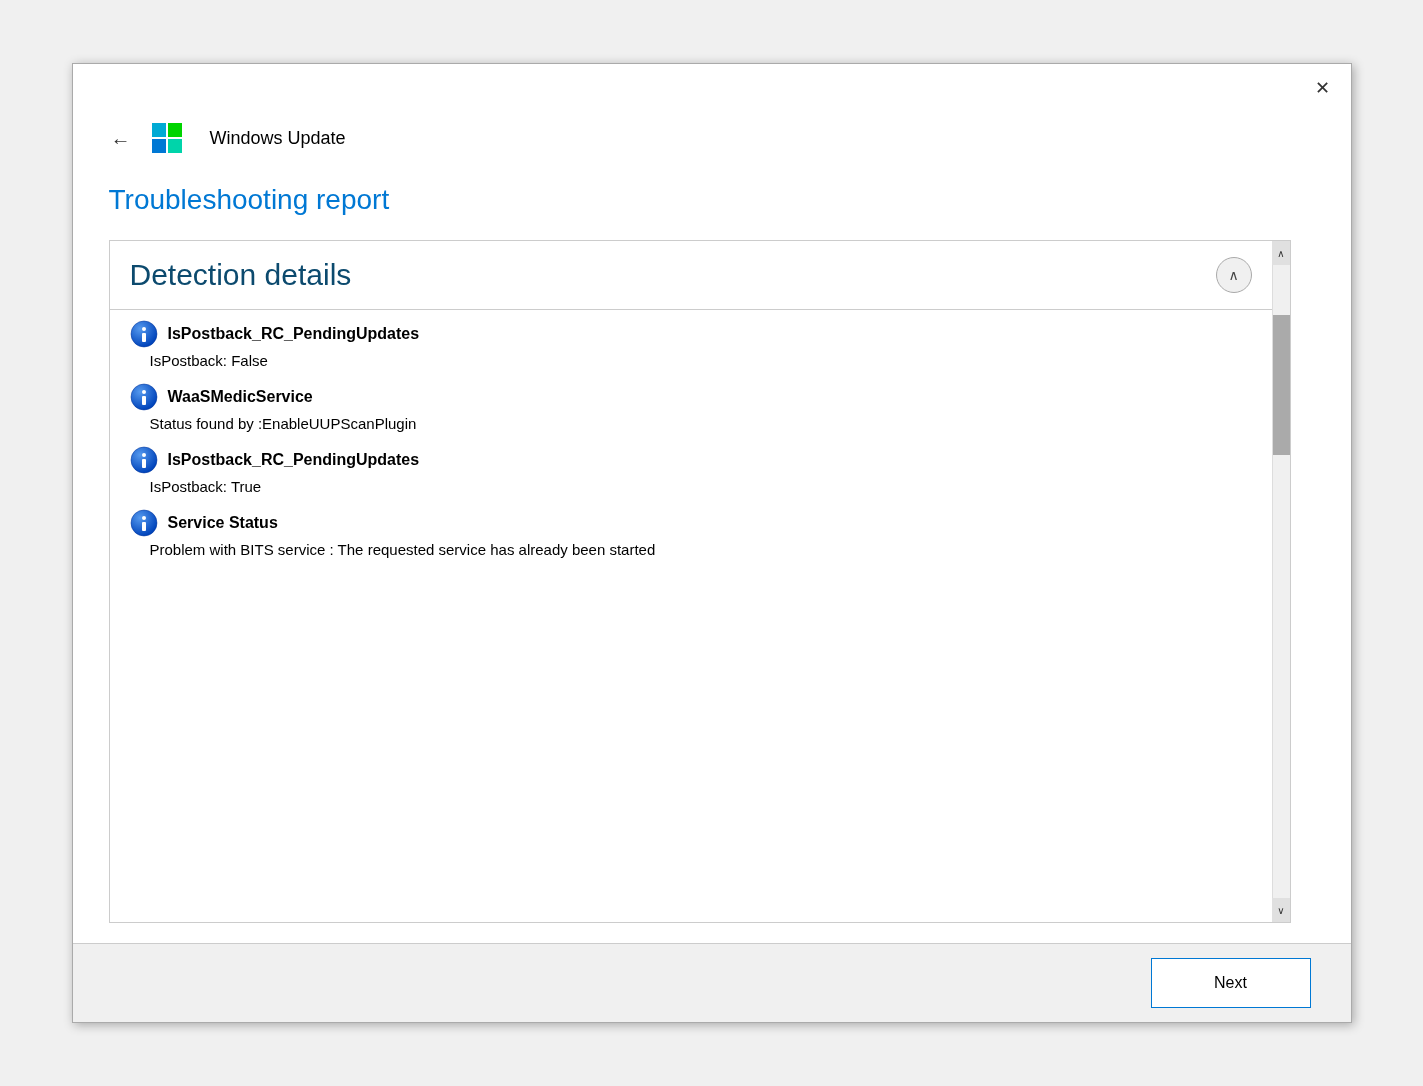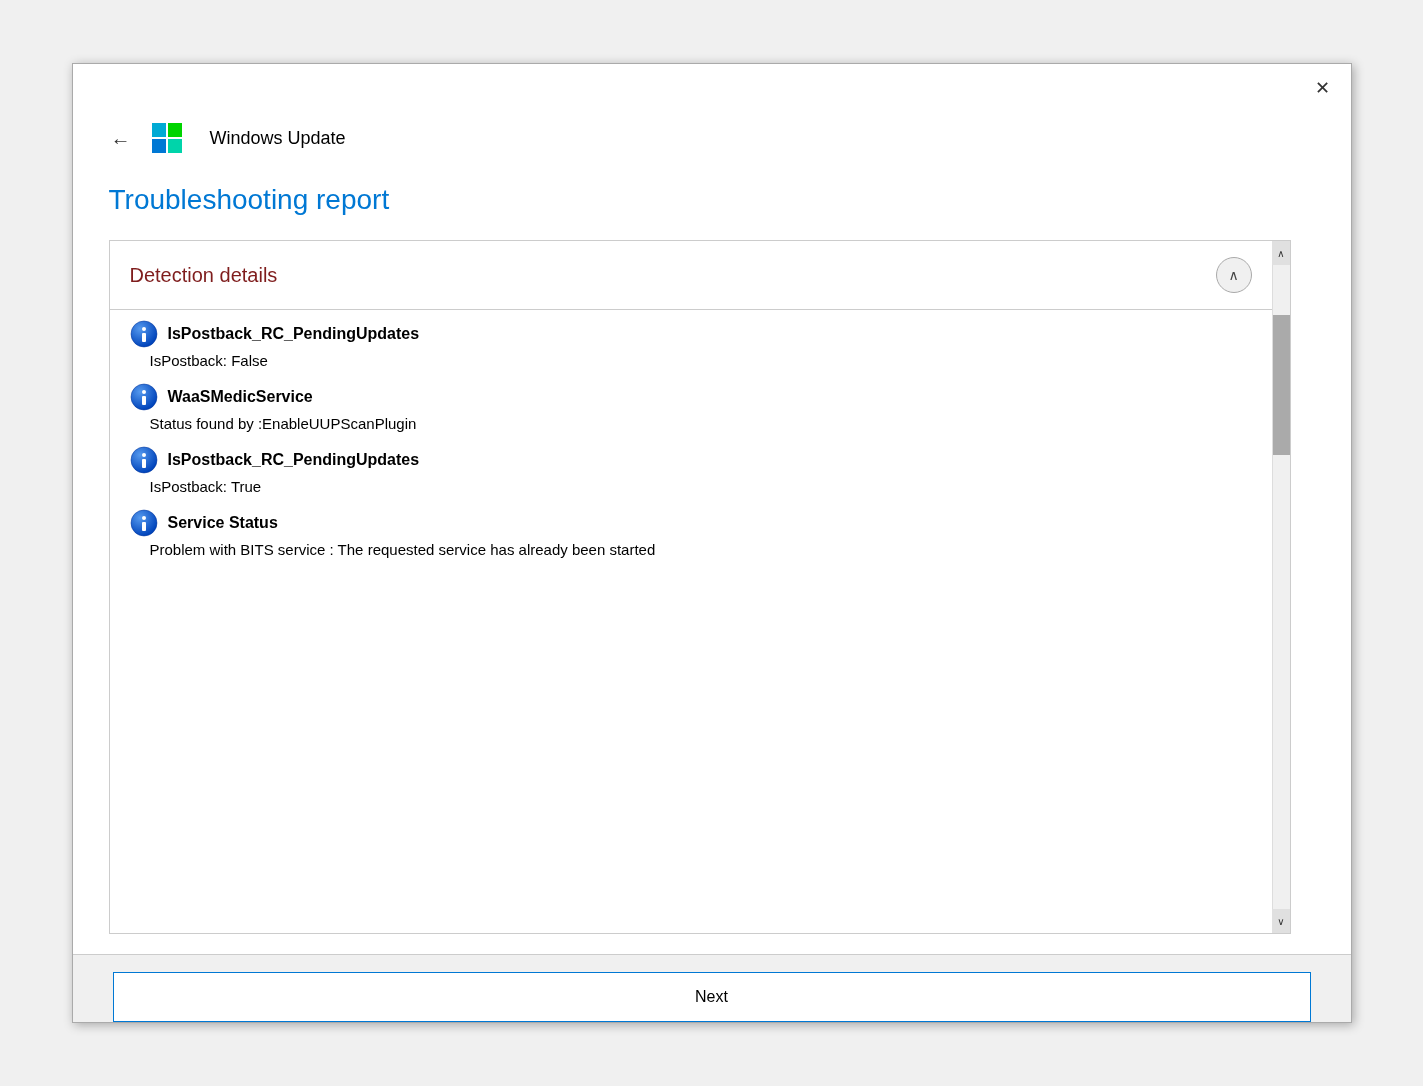--- a/index.html
+++ b/index.html
@@ -112,23 +112,23 @@
 
     .detection-header {
       display: flex;
       align-items: center;
       justify-content: space-between;
       padding: 16px 20px;
       border-bottom: 1px solid #cccccc;
     }
 
     .detection-header-title {
-      font-size: 20px;
+      font-size: 30px;
       font-weight: 400;
-      color: #7f1d1d;
+      color: #0c4a6e;
     }
 
     .collapse-btn {
       width: 36px;
       height: 36px;
       border-radius: 50%;
       border: 1px solid #aaa;
       background: #f0f0f0;
       cursor: pointer;
       display: flex;
@@ -213,28 +213,28 @@
 
     .scroll-thumb {
       width: 100%;
       height: 140px;
       background: #aaaaaa;
       position: absolute;
       top: 50px;
     }
 
     .footer {
-      height: 68px;
+      height: 79px;
       background: #f0f0f0;
       border-top: 1px solid #cccccc;
       display: flex;
+      align-items: center;
       justify-content: flex-end;
       padding: 0 40px;
       gap: 10px;
-      flex-direction: column;
     }
 
     .footer-btn {
       min-width: 160px;
       height: 50px;
       font-size: 16px;
       cursor: pointer;
       padding: 0 20px;
     }
 

